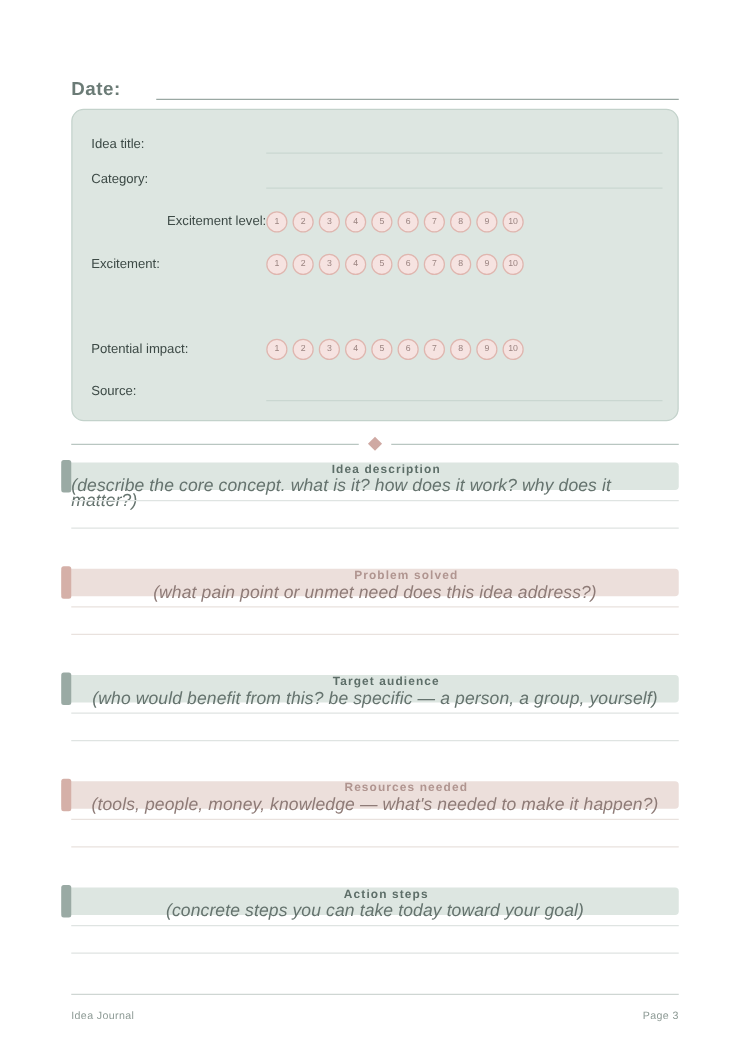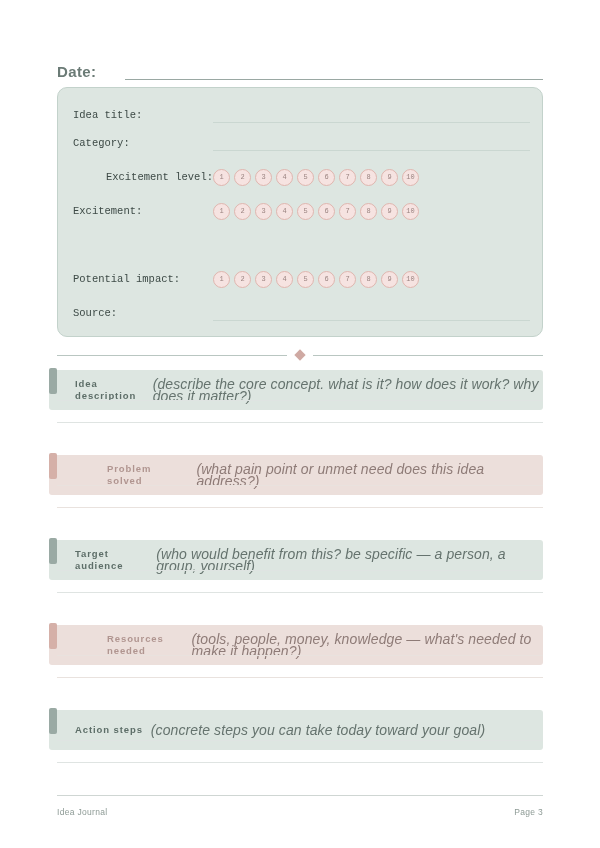--- a/index.html
+++ b/index.html
@@ -62,21 +62,20 @@
     border-radius: 10px;
   }
 
   .field {
     position: absolute;
     left: 15px;
     right: 12px;
     height: 26px;
     display: flex;
     align-items: center;
-    font-family: Liberation Mono, monospace;
   }
   .field-label {
     font-size: 10.5px;
     color: #3d4a46;
     line-height: 14px;
     width: 140px;
     flex: none;
   }
   .field-line {
     flex: 1;
@@ -131,24 +130,25 @@
   }
 
   
   .section {
     position: absolute;
     left: 49px;
     width: 494px;
   }
   .sec-head {
     position: relative;
-    height: 40px;
+    height: 22px;
     display: flex;
     align-items: center;
     border-radius: 3px;
+    flex-direction: column;
   }
   .sec-head.green { background: #dde6e1; }
   .sec-head.pink  { background: #ecdfdb; }
 
   .sec-bar {
     position: absolute;
     left: 0;
     top: -2px;
     width: 8px;
     height: 26px;

